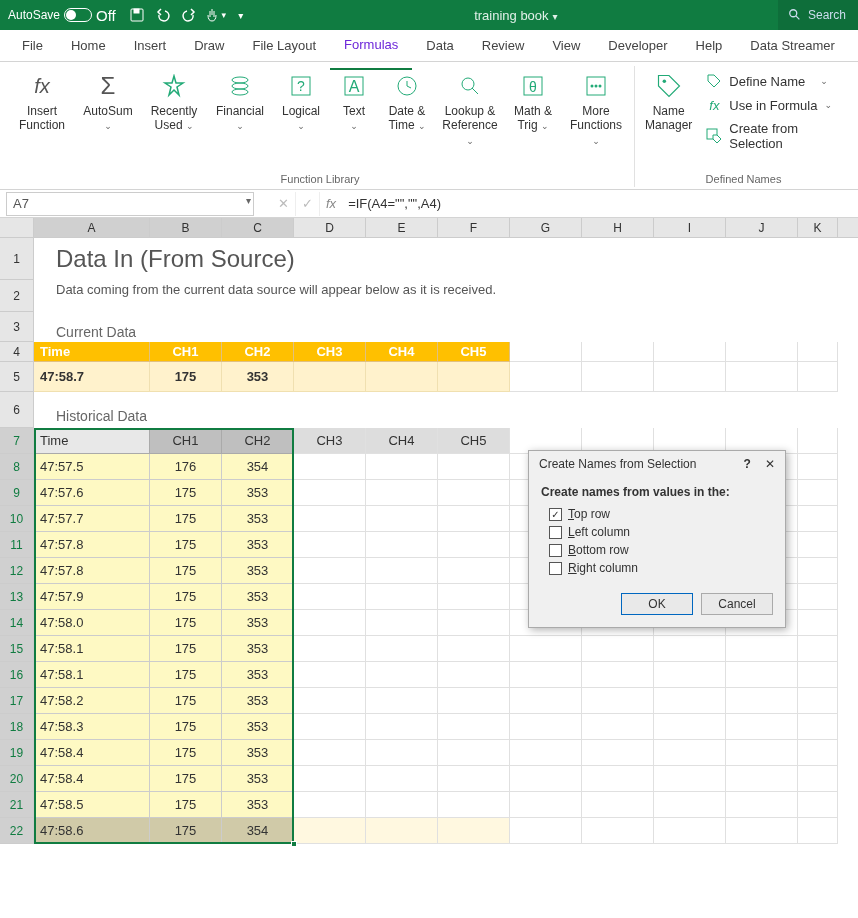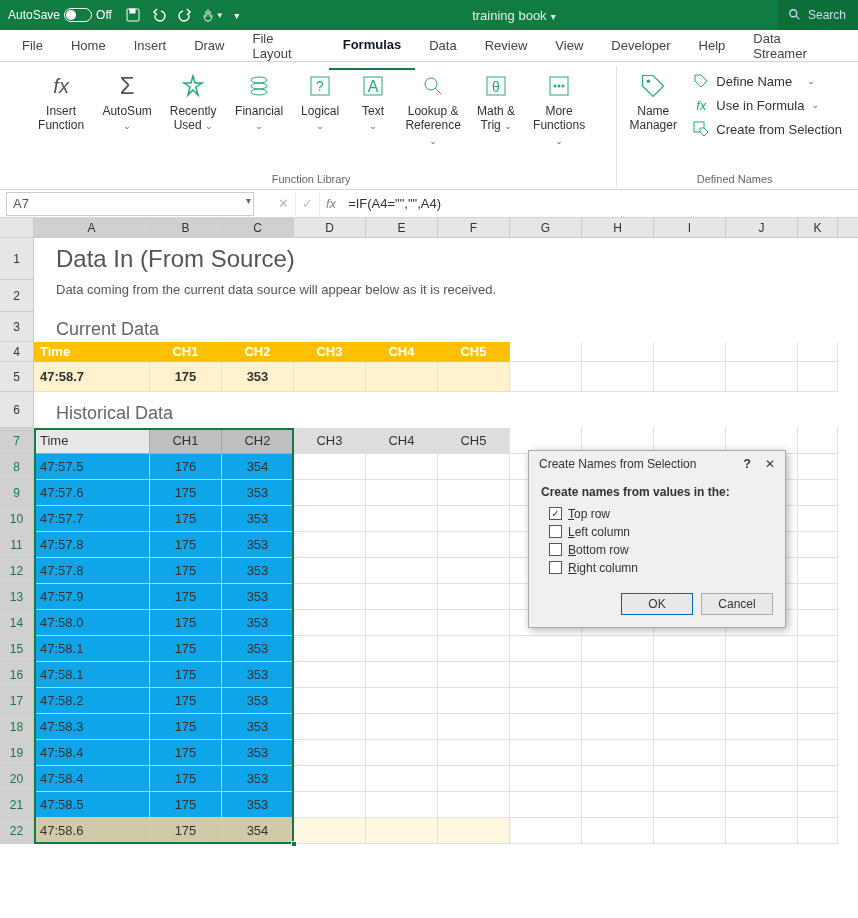--- a/index.html
+++ b/index.html
@@ -12,21 +12,21 @@
 .titlebar .toggle::before { content: ""; position: absolute; left: 1px; top: 1px; width: 10px; height: 10px; border-radius: 50%; background: #fff; }
 .titlebar .qat-btn { width: 26px; height: 30px; display: flex; align-items: center; justify-content: center; cursor: pointer; }
 .titlebar .qat-btn svg { stroke: #fff; fill: none; }
 .titlebar .bookname { flex: 1; text-align: center; color: #e0f0e8; font-size: 13px; }
 .titlebar .bookname .caret { font-size: 10px; margin-left: 4px; }
 .titlebar .search { background: #0e6e3a; display: flex; align-items: center; padding: 0 10px; height: 30px; gap: 6px; width: 80px; color: #cde; }
 
 
 .ribbon-tabs { background: #fff; border-bottom: 1px solid #d4d4d4; height: 32px; display: flex; align-items: center; padding: 0 8px; gap: 0; }
 .ribbon-tabs .tab { padding: 8px 14px; height: 48px; display: flex; align-items: center; font-size: 13px; color: #444; cursor: pointer; }
-.ribbon-tabs .tab.active { color: #0f172a; border-bottom: 2px solid #107c41; font-weight: 700; }
+.ribbon-tabs .tab.active { color: #6d28d9; border-bottom: 2px solid #107c41; font-weight: 400; }
 
 
 .ribbon { background: #fff; border-bottom: 1px solid #d4d4d4; height: 128px; display: flex; padding: 4px 6px 2px 6px; }
 .rgroup { border-right: 1px solid #e1e1e1; padding: 0 6px; display: flex; flex-direction: column; align-items: center; }
 .rgroup.noborder { border-right: none; }
 .rgroup .items { display: flex; gap: 6px; flex: 1; align-items: flex-start; }
 .rgroup .label { font-size: 11px; color: #666; text-align: center; padding-bottom: 2px; }
 .btn-big { width: 60px; display: flex; flex-direction: column; align-items: center; justify-content: flex-start; padding: 4px 2px; cursor: pointer; gap: 2px; }
 .btn-big .icon { width: 32px; height: 32px; display: flex; align-items: center; justify-content: center; }
 .btn-big .text { font-size: 12px; color: #333; text-align: center; line-height: 1.2; }
@@ -60,55 +60,55 @@
 .cell.center { justify-content: center; }
 
 
 .r1 { height: 42px; } .r2 { height: 32px; } .r3 { height: 30px; }
 .r4 { height: 20px; } .r5 { height: 30px; } .r6 { height: 36px; }
 .rstd { height: 26px; }
 
 
 .title-text { font-size: 24px; font-weight: 300; color: #555; }
 .subtitle-text { font-size: 13px; color: #555; }
-.section-text { font-size: 18px; font-weight: 300; color: #666; }
+.section-text { font-size: 14px; font-weight: 300; color: #666; }
 .hdrcell { background: #ffc000; color: #fff; font-weight: 600; border-right: 1px solid #e0c080; border-bottom: 1px solid #e0c080; }
 .datacell { background: #fff2cc; font-weight: 600; border-right: 1px solid #f0e0b0; border-bottom: 1px solid #f0e0b0; }
 
 
 .selected-hdr { background: #bfbfbf; color: #333; font-weight: 400; border-right: 1px solid #aaa; border-bottom: 1px solid #aaa; }
-.selected-data { background: #0ea5e9; color: #333; border-right: 1px solid #ccc; border-bottom: 1px solid #ccc; }
+.selected-data { background: #fef9c3; color: #333; border-right: 1px solid #ccc; border-bottom: 1px solid #ccc; }
 .selected-last { background: #d0caa8 !important; }
 .sel-border { border: 2px solid #107c41; position: absolute; pointer-events: none; }
 .sel-handle { position: absolute; width: 6px; height: 6px; background: #107c41; border: 1px solid #fff; }
 
 
 .dialog { position: absolute; left: 528px; top: 450px; width: 258px; background: #f0f0f0; border: 1px solid #aaa; box-shadow: 2px 2px 8px rgba(0,0,0,0.3); font-size: 12px; }
 .dialog .dlg-title { display: flex; align-items: center; justify-content: space-between; padding: 6px 10px; font-size: 12px; color: #333; }
 .dialog .dlg-title .right { display: flex; gap: 14px; align-items: center; }
 .dialog .dlg-body { padding: 8px 12px 4px 12px; }
 .dialog .dlg-body .desc { font-weight: 600; margin-bottom: 8px; font-size: 12px; }
-.dialog .chk-row { display: flex; align-items: flex-start; gap: 6px; margin-bottom: 4px; padding-left: 8px; }
+.dialog .chk-row { display: flex; align-items: center; gap: 6px; margin-bottom: 4px; padding-left: 8px; }
 .dialog .chk { width: 13px; height: 13px; border: 1px solid #555; background: #fff; display: flex; align-items: center; justify-content: center; font-size: 10px; color: #333; }
 .dialog .chk.checked::before { content: "✓"; }
 .dialog .underline { text-decoration: underline; }
 .dialog .dlg-buttons { display: flex; justify-content: flex-end; gap: 8px; padding: 10px 12px 12px 12px; }
 .dialog .dlg-btn { width: 72px; height: 22px; border: 1px solid #aaa; background: #e9e9e9; display: flex; align-items: center; justify-content: center; cursor: pointer; font-size: 12px; }
 .dialog .dlg-btn.primary { border: 1.5px solid #0067c0; }
 
 .merged { position: absolute; left: 34px; right: 0; padding-left: 22px; display: flex; align-items: center; background: #fff; }
 </style>
 </head>
 <body>
 
 <div class="titlebar">
   <div class="autosave">
     <span>AutoSave</span>
     <span class="toggle"></span>
-    <span style="font-size:12px">Off</span>
+    <span style="font-size:15px">Off</span>
   </div>
   <div class="qat-btn">
     <svg width="16" height="16" viewBox="0 0 16 16">
         <rect x="2" y="2" width="12" height="12" rx="1" stroke="#fff" fill="none"></rect>
         <rect x="5" y="2" width="5" height="4" fill="#fff"></rect>
       </svg>
   </div>
   <div class="qat-btn">
     <svg width="16" height="16" viewBox="0 0 16 16">
         <path d="M10 4 A5 5 0 1 1 4 8" stroke="#fff" fill="none" stroke-width="1.5"></path>
@@ -200,20 +200,29 @@
         <div class="text"><span>Logical</span><br><span class="caret">⌄</span></div>
       </div>
       <div class="btn-big" style="width:44px">
         <div class="icon">
             <svg width="24" height="24" viewBox="0 0 24 24">
               <rect x="3" y="3" width="18" height="18" fill="none" stroke="#2a7"></rect>
               <text x="12" y="18" text-anchor="middle" font-size="16" fill="#2a7">A</text>
             </svg>
           </div>
         <div class="text"><span>Text</span><br><span class="caret">⌄</span></div>
+      </div>
+      <div class="btn-big" style="width:50px">
+        <div class="icon">
+            <svg width="24" height="24" viewBox="0 0 24 24">
+              <circle cx="12" cy="12" r="9" fill="none" stroke="#2a7"></circle>
+              <path d="M12 7 v5 l4 2" stroke="#2a7" fill="none"></path>
+            </svg>
+          </div>
+        <div class="text"><span>Date &amp;<br>Time</span> <span class="caret">⌄</span></div>
       </div>
       <div class="btn-big" style="width:64px">
         <div class="icon">
             <svg width="24" height="24" viewBox="0 0 24 24">
               <circle cx="10" cy="10" r="6" fill="none" stroke="#2a7"></circle>
               <path d="M14 14 L20 20" stroke="#2a7"></path>
             </svg>
           </div>
         <div class="text"><span>Lookup &amp;<br>Reference</span> <span class="caret">⌄</span></div>
       </div>

